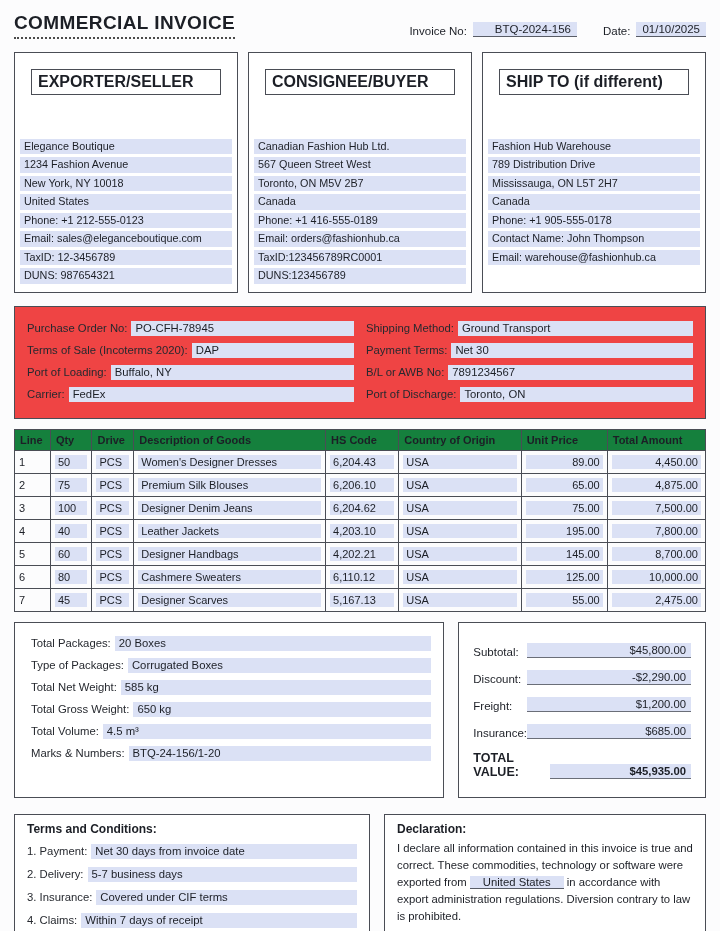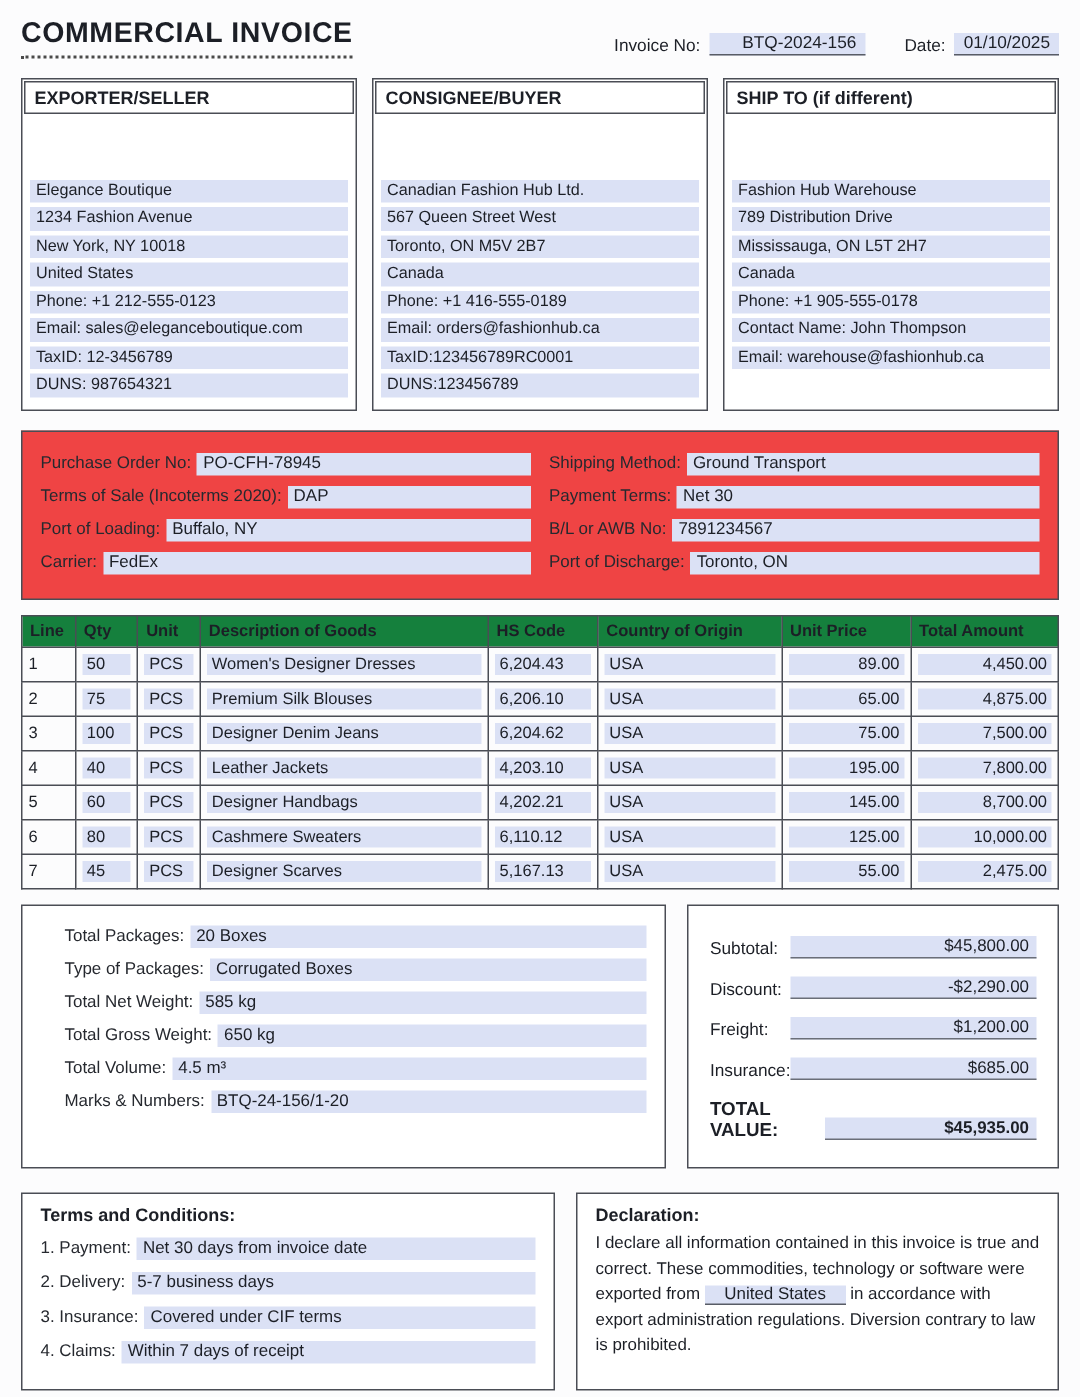--- a/index.html
+++ b/index.html
@@ -17,21 +17,21 @@
     border-bottom:2px dotted #4a4a4a; padding-bottom:3px; }
   .inv-meta { display:flex; align-items:flex-end; gap:6px; font-size:11.5px; padding-bottom:2px; }
   .inv-field { background:#dbe1f5; border-bottom:1.2px solid #585c66; padding:1px 6px; font-size:11.5px; }
   .inv-field.no { min-width:104px; }
   .inv-field.date { min-width:66px; }
   .meta-gap { width:14px; }
 
   
   .parties { display:flex; gap:10px; margin-top:13px; }
   .party-box { flex:1; border:1.5px solid #4a4d55; background:#fff; min-height:160px; }
-  .party-head { border:1.5px solid #4a4d55; margin:1px; font-weight:bold; font-size:12px; padding:3px 6px; }
+  .party-head { border:1.5px solid #4a4d55; margin:16px; font-weight:bold; font-size:16px; padding:3px 6px; }
   .party-lines { padding:21px 2px 5px 2px;margin-top:20px; }
   .fline { background:#dbe1f5; margin:3px 3px; padding:1px 4px; font-size:10.8px; line-height:1.25; min-height:14px; white-space:nowrap; overflow:hidden; }
 
   
   .shipbox { border:1.5px solid #4a4d55; background:#ef4444; margin-top:13px; padding:7px 12px 9px 12px; display:flex; gap:12px; }
   .shipcol { flex:1; }
   .kv { display:flex; align-items:center; margin:7px 0; font-size:11.3px; }
   .kv-label { white-space:nowrap; color:#26292f; }
   .kv-value { flex:1; margin-left:4px; background:#dbe1f5; padding:1px 4px; min-height:15px; }
 
@@ -41,21 +41,21 @@
   table.items th { background:#15803d; font-weight:bold; text-align:left; padding:4px 5px; font-size:11px; }
   table.items td { height:23px; }
   .cellbar { display:block; background:#dbe1f5; padding:1px 3px; min-height:14px; }
   .cellbar.num { text-align:right; }
   col.c-line{width:36px} col.c-qty{width:42px} col.c-unit{width:42px}
   col.c-desc{width:198px} col.c-hs{width:74px} col.c-origin{width:126px}
   col.c-price{width:88px} col.c-total{width:100px}
 
   
   .midrow { display:flex; gap:14px; margin-top:10px; }
-  .pkgbox { width:488px; border:1.5px solid #4a4d55; background:#fff; padding:6px 12px 8px 28px; }
+  .pkgbox { width:488px; border:1.5px solid #4a4d55; background:#fff; padding:6px 12px 8px 16px; }
   .pkgbox .kv { margin:7px 0; }
   .totbox { flex:1; border:1.5px solid #4a4d55; background:#fff; padding:8px 14px 6px 14px; }
   .trow { display:flex; justify-content:space-between; align-items:flex-end; margin:12px 0; }
   .trow-label { font-size:11.5px; }
   .trow-value { width:164px; text-align:right; background:#dbe1f5; border-bottom:1.2px solid #6a6e78; padding:1px 5px; font-size:11.3px; }
   .trow.total .trow-label { font-weight:bold; font-size:12.5px; }
   .trow.total .trow-value { font-weight:bold; }
 
   
   .botrow { display:flex; gap:14px; margin-top:16px; }
@@ -178,21 +178,21 @@
       <col class="c-desc">
     <col class="c-hs">
       <col class="c-origin">
       <col class="c-price">
       <col class="c-total">
   </colgroup>
   <thead>
     <tr>
       <th>Line</th>
       <th>Qty</th>
-      <th>Unit</th>
+      <th>Drive</th>
       <th>Description of Goods</th>
       <th>HS Code</th>
       <th>Country of Origin</th>
       <th>Unit Price</th>
       <th>Total Amount</th>
     </tr>
   </thead>
   <tbody>
     <tr>
       <td>1</td>

